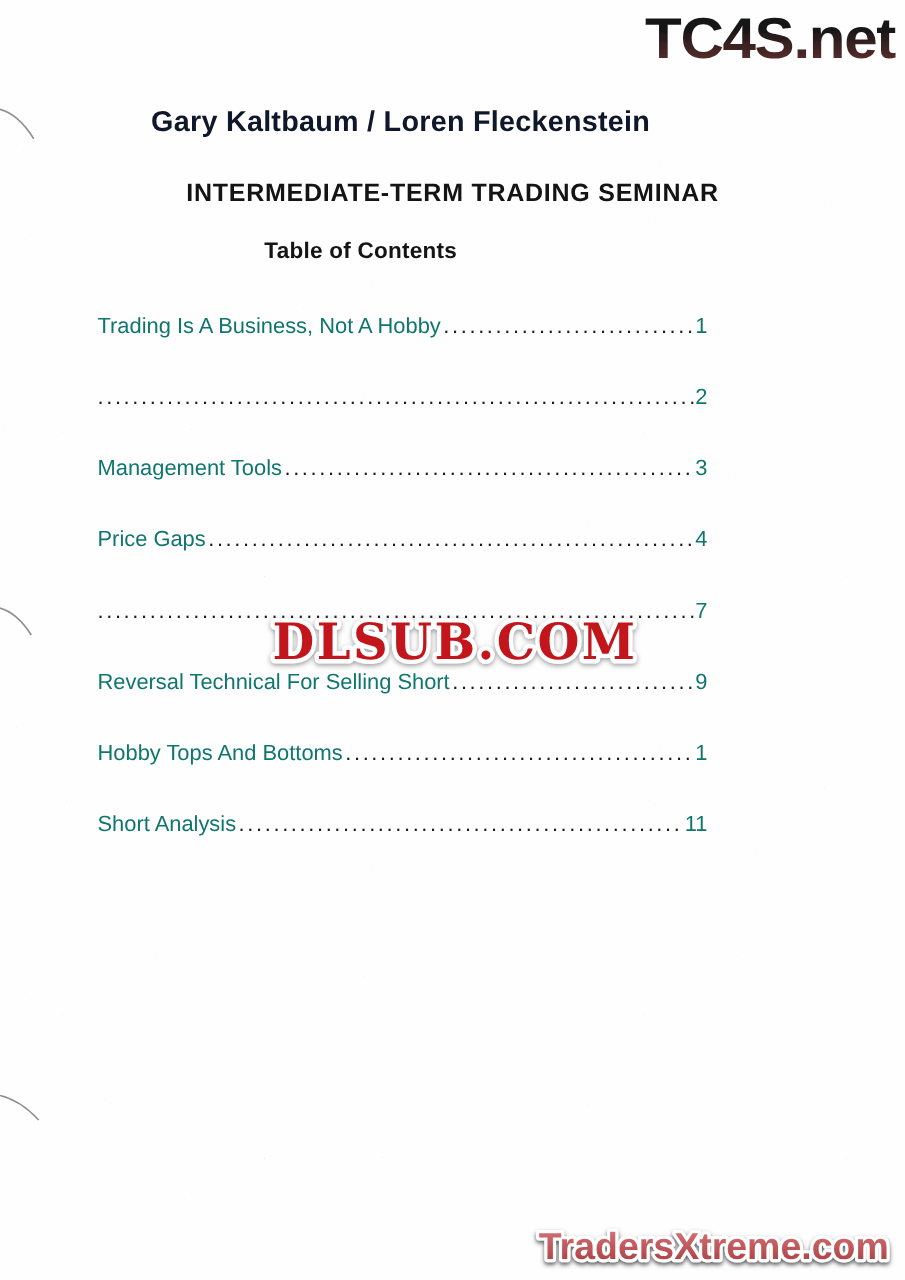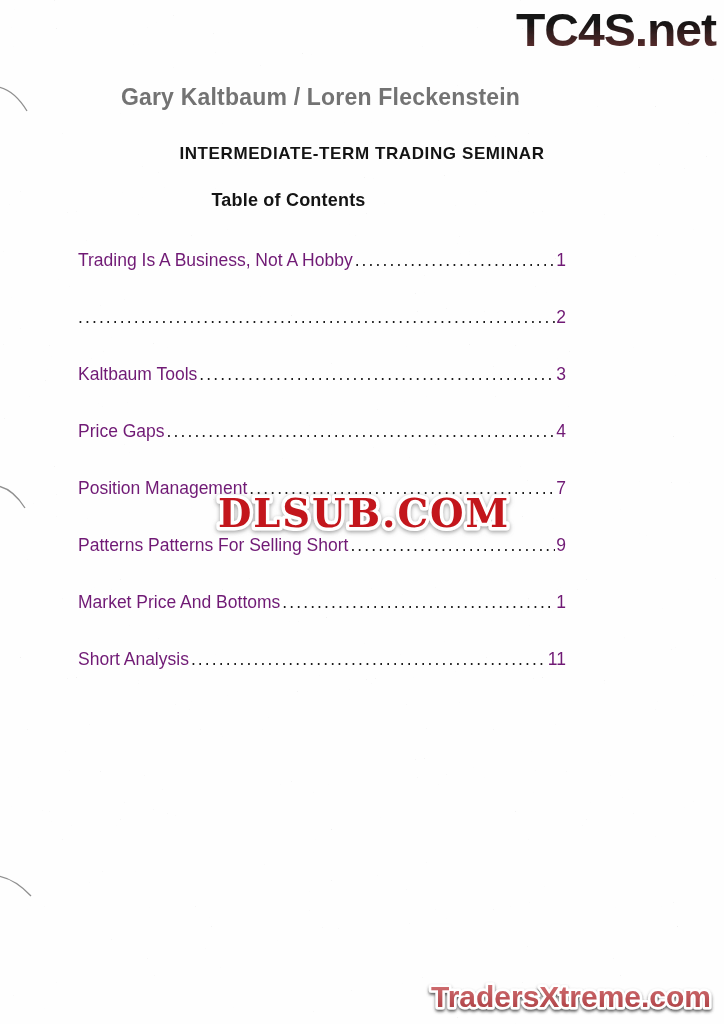--- a/index.html
+++ b/index.html
@@ -5,38 +5,38 @@
   html,body{margin:0;padding:0;}
   body{
     width:724px;height:1024px;position:relative;overflow:hidden;
     background:#fefefe;
     font-family:"Liberation Sans",sans-serif;
     color:#1f1f1f;
   }
   
   .authors{
     position:absolute;top:84px;left:0;width:641px;text-align:center;
-    font-size:23px;font-weight:bold;color:#737373;letter-spacing:.2px;
+    font-size:23px;font-weight:bold;color:#0f172a;letter-spacing:.2px;
   }
   .seminar-title{
     position:absolute;top:144px;left:0;width:724px;text-align:center;
-    font-size:17px;font-weight:bold;color:#141414;letter-spacing:.6px;
+    font-size:20px;font-weight:bold;color:#141414;letter-spacing:.6px;
   }
   .toc-title{
     position:absolute;top:190px;left:0;width:577px;text-align:center;
     font-size:18px;font-weight:bold;color:#141414;letter-spacing:.2px;
   }
   
   .toc-list{
     position:absolute;top:250px;left:78px;width:488px;
   }
   .toc-row{
     display:flex;align-items:baseline;
     font-size:17.5px;line-height:20.5px;
-    margin-bottom:36.5px;color:#701a75;
+    margin-bottom:36.5px;color:#0f766e;
   }
   .toc-label{white-space:nowrap;padding-right:2px;}
   .toc-dots{flex:1;overflow:hidden;white-space:nowrap;letter-spacing:2.1px;color:#1b1b1b;}
   .toc-dots::after{content:"..................................................................................................";}
   .toc-page{white-space:nowrap;padding-left:1px;}
   
   .tc4s-logo{position:absolute;top:0;right:2px;}
   .dlsub-watermark{position:absolute;top:482px;left:194px;}
   .tx-logo{position:absolute;bottom:4px;right:2px;}
   .scan-overlay{position:absolute;top:0;left:0;pointer-events:none;}
@@ -65,41 +65,40 @@
     <div class="toc-row">
       <span class="toc-label">Trading Is A Business, Not A Hobby</span>
       <span class="toc-dots"></span>
       <span class="toc-page">1</span>
     </div>
     <div class="toc-row">
       <span class="toc-dots"></span>
       <span class="toc-page">2</span>
     </div>
     <div class="toc-row">
-      <span class="toc-label">Kaltbaum Tools</span>
+      <span class="toc-label">Management Tools</span>
       <span class="toc-dots"></span>
       <span class="toc-page">3</span>
     </div>
     <div class="toc-row">
       <span class="toc-label">Price Gaps</span>
       <span class="toc-dots"></span>
       <span class="toc-page">4</span>
     </div>
     <div class="toc-row">
-      <span class="toc-label">Position Management</span>
       <span class="toc-dots"></span>
       <span class="toc-page">7</span>
     </div>
     <div class="toc-row">
-      <span class="toc-label">Patterns Patterns For Selling Short</span>
+      <span class="toc-label">Reversal Technical For Selling Short</span>
       <span class="toc-dots"></span>
       <span class="toc-page">9</span>
     </div>
     <div class="toc-row">
-      <span class="toc-label">Market Price And Bottoms</span>
+      <span class="toc-label">Hobby Tops And Bottoms</span>
       <span class="toc-dots"></span>
       <span class="toc-page">1</span>
     </div>
     <div class="toc-row">
       <span class="toc-label">Short Analysis</span>
       <span class="toc-dots"></span>
       <span class="toc-page">11</span>
     </div>
   </div>
 

